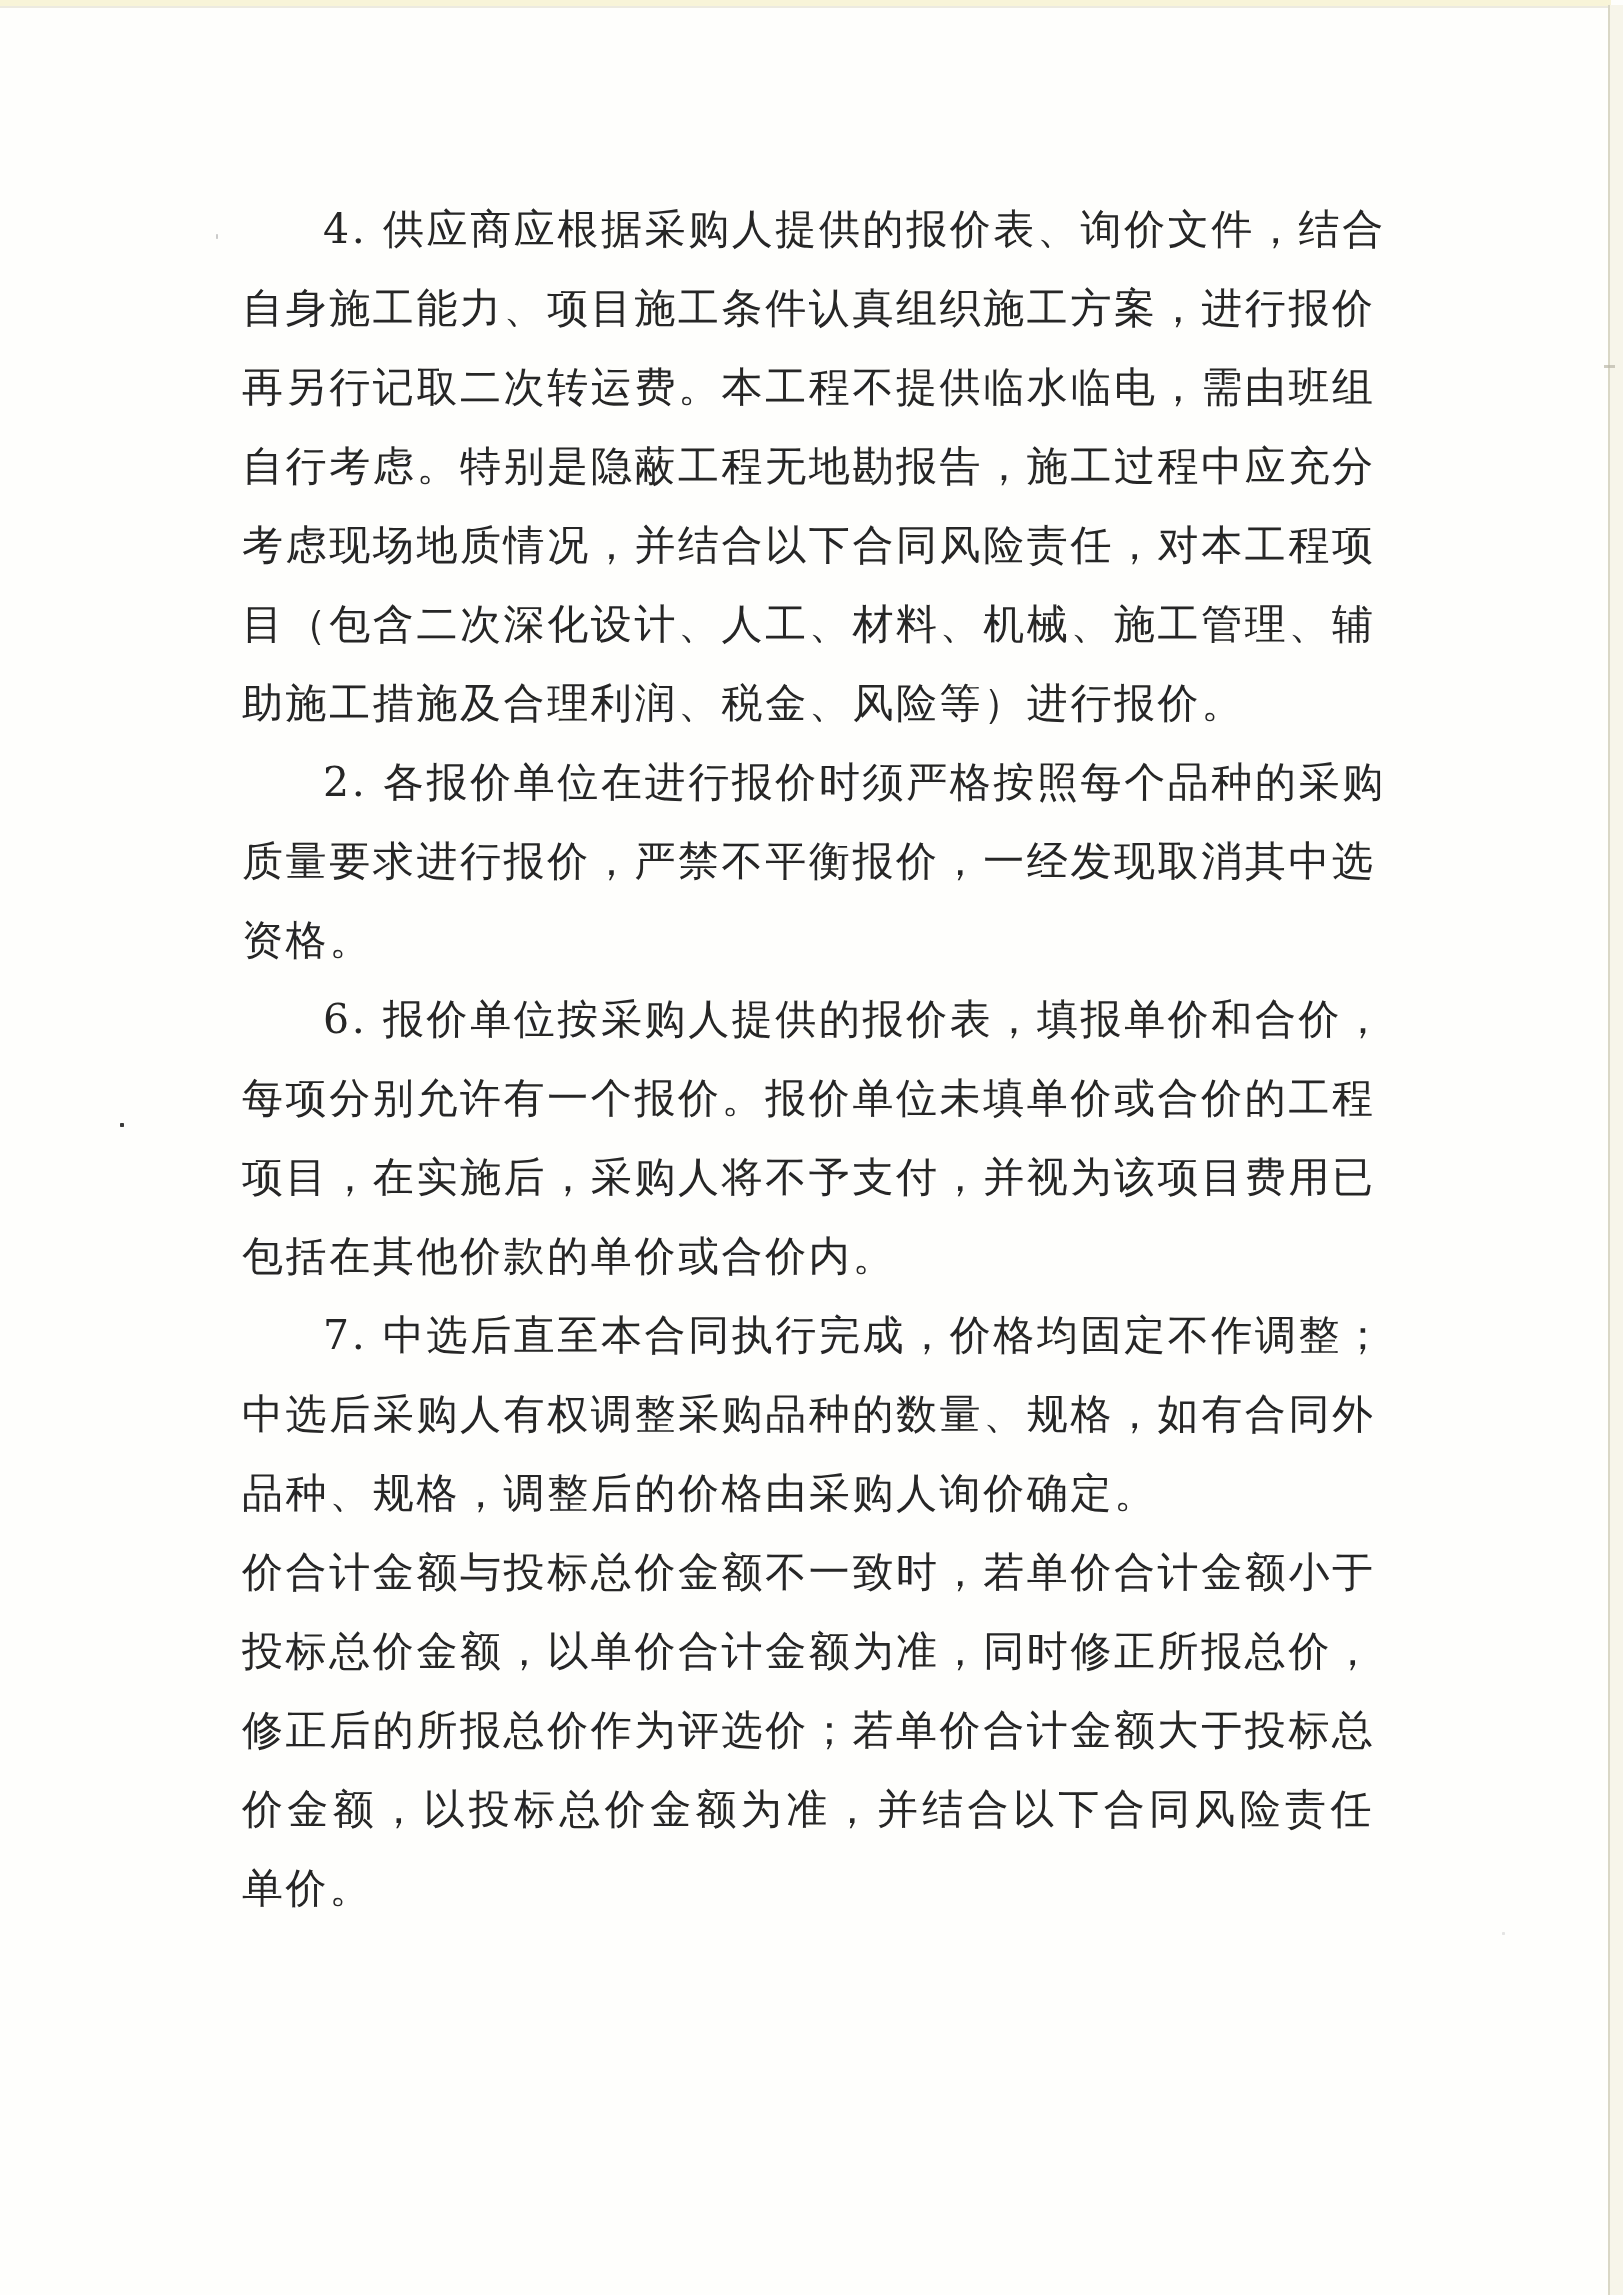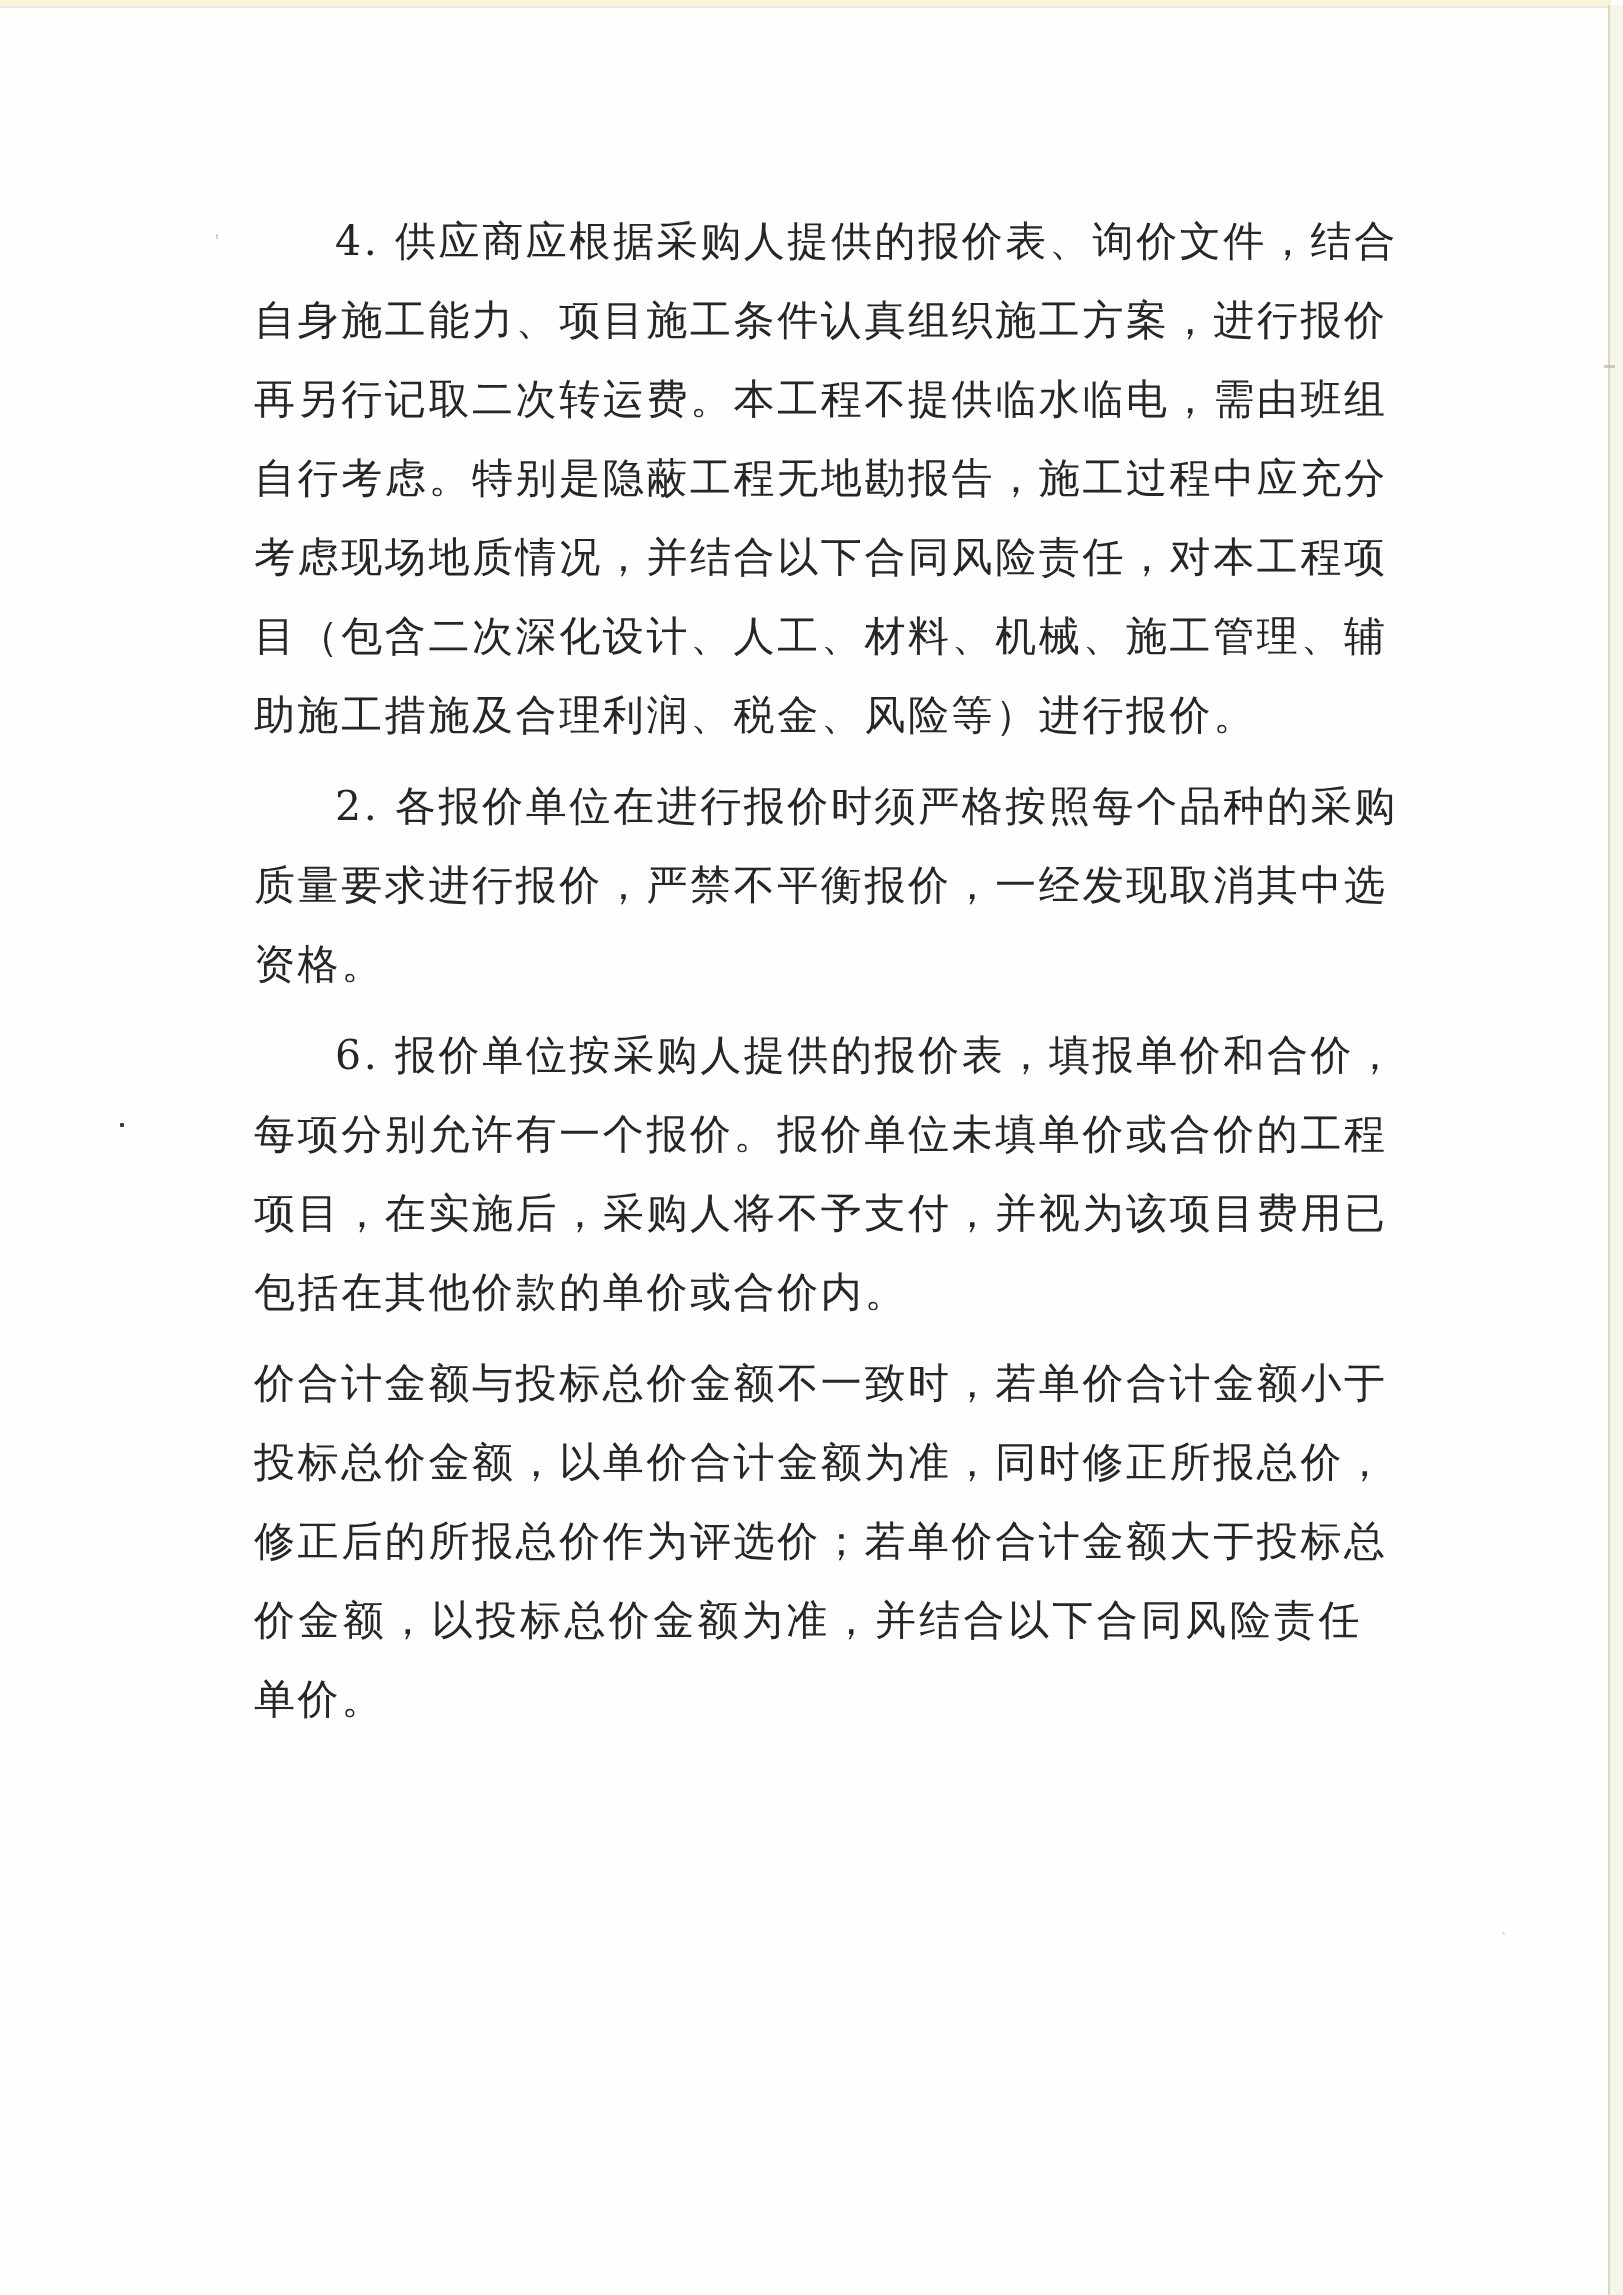--- a/index.html
+++ b/index.html
@@ -58,21 +58,21 @@
   
   .text-block {
     position: absolute;
     left: 242px;
     top: 190px;
     width: 1132px;
     color: #262626;
     font-size: 41px;
     letter-spacing: 2.6px;
   }
-  .para { margin: 12px; }
+  .para { margin: 0; }
   .line {
     display: block;
     width: 100%;
     height: 79px;
     line-height: 79px;
     box-sizing: border-box;
     white-space: nowrap;
     text-align: justify;
     text-align-last: justify;
   }
@@ -117,20 +117,25 @@
       <div class="line short">资格。</div>
     </div>
 
     <div class="para">
       <div class="line first">6. 报价单位按采购人提供的报价表，填报单价和合价，</div>
       <div class="line">每项分别允许有一个报价。报价单位未填单价或合价的工程</div>
       <div class="line">项目，在实施后，采购人将不予支付，并视为该项目费用已</div>
       <div class="line short">包括在其他价款的单价或合价内。</div>
     </div>
 
+    <div class="para">
+      <div class="line first">7. 中选后直至本合同执行完成，价格均固定不作调整；</div>
+      <div class="line">中选后采购人有权调整采购品种的数量、规格，如有合同外</div>
+      <div class="line short">品种、规格，调整后的价格由采购人询价确定。</div>
+    </div>
 
     <div class="para">
       <div class="line">价合计金额与投标总价金额不一致时，若单价合计金额小于</div>
       <div class="line">投标总价金额，以单价合计金额为准，同时修正所报总价，</div>
       <div class="line">修正后的所报总价作为评选价；若单价合计金额大于投标总</div>
       <div class="line">价金额，以投标总价金额为准，并结合以下合同风险责任</div>
       <div class="line short">单价。</div>
     </div>
 
   </div>

